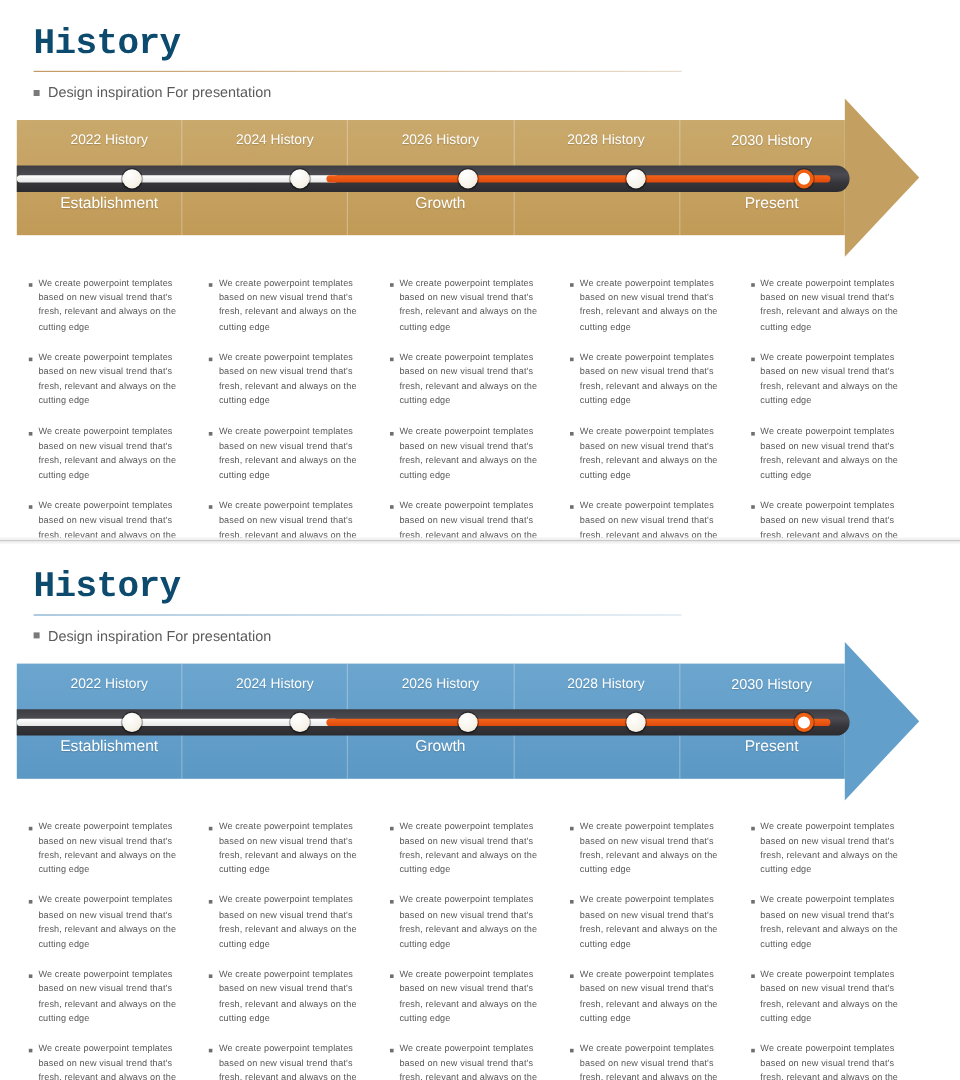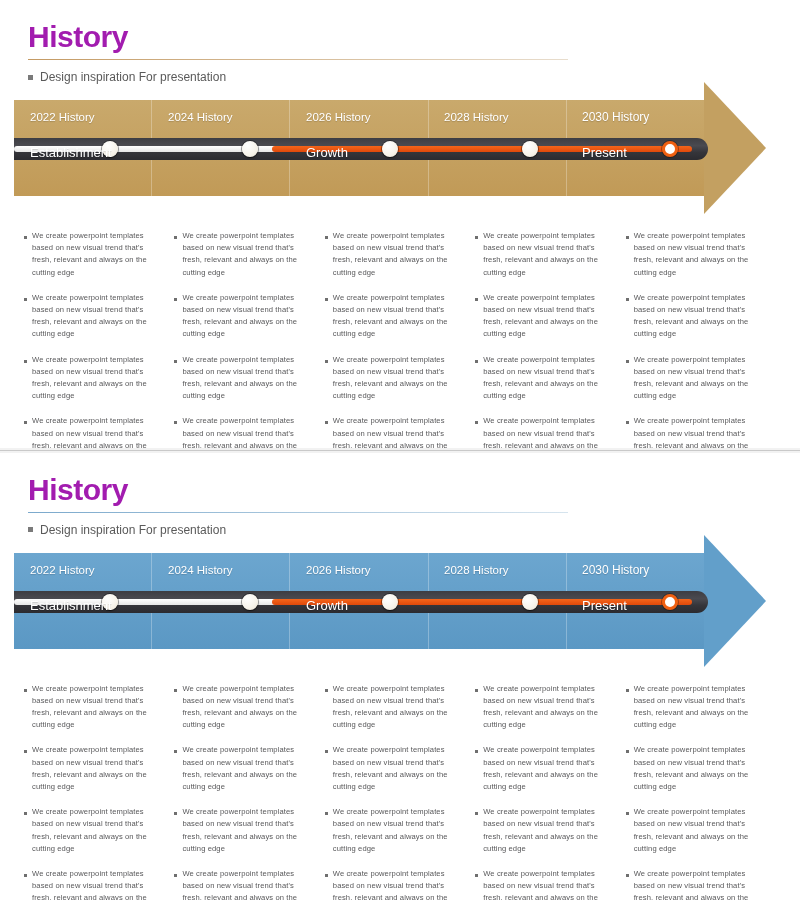--- a/index.html
+++ b/index.html
@@ -27,23 +27,24 @@
     position: relative;
     overflow: hidden;
   }
 
   
   .hdr { padding: 22px 0 0 28px; }
 
   .hdr-title {
     font-size: 30px;
     font-weight: bold;
-    color: #a21caf;
+    color: #0c4a6e;
     letter-spacing: -0.5px;
     line-height: 1.0;
+    font-family: Liberation Mono, monospace;
   }
 
   .hdr-rule {
     margin-top: 7px;
     width: 540px;
     height: 1px;
   }
   .panel-gold .hdr-rule { background: linear-gradient(to right, #c49a63, #e8ddcd); }
   .panel-blue .hdr-rule { background: linear-gradient(to right, #7ba9cc, #d6e4ee); }
 
@@ -105,24 +106,25 @@
   .col-div:last-child { border-right: none; }
 
   
   .label-row {
     position: absolute;
     left: 14px;
     width: 690px;
     display: flex;
   }
   .label-row.top { top: 8px; }
-  .label-row.bottom { top: 44px; }
+  .label-row.bottom { top: 60px; }
 
   .label-cell {
     flex: 1 1 0;
+    text-align: center;
     color: #ffffff;
     font-size: 11.5px;
     line-height: 18px;
     text-shadow: 0 1px 1px rgba(0,0,0,0.18);
     padding-left: 16px;
   }
   .label-cell.strong { font-weight: normal; font-size: 12px; }
   .label-row.bottom .label-cell { font-size: 13px; }
 
   

